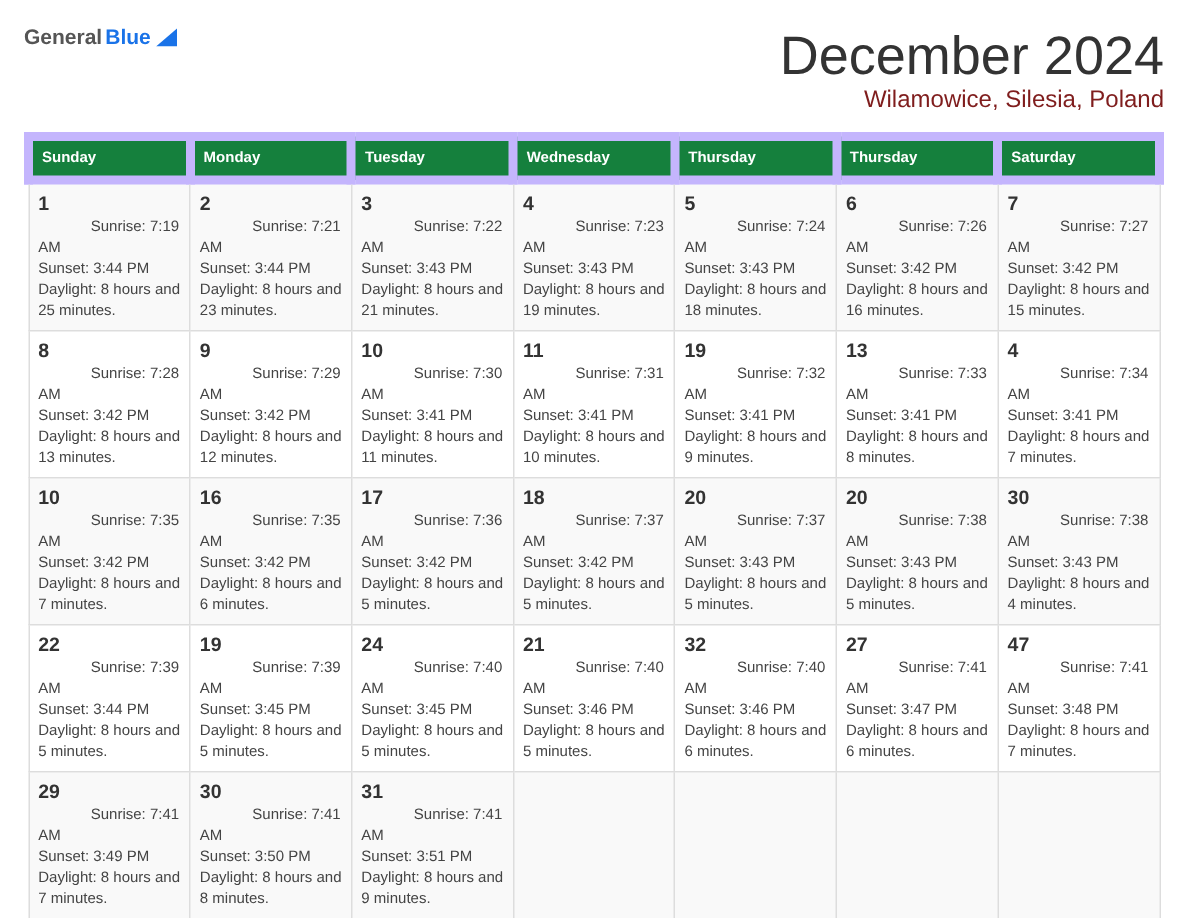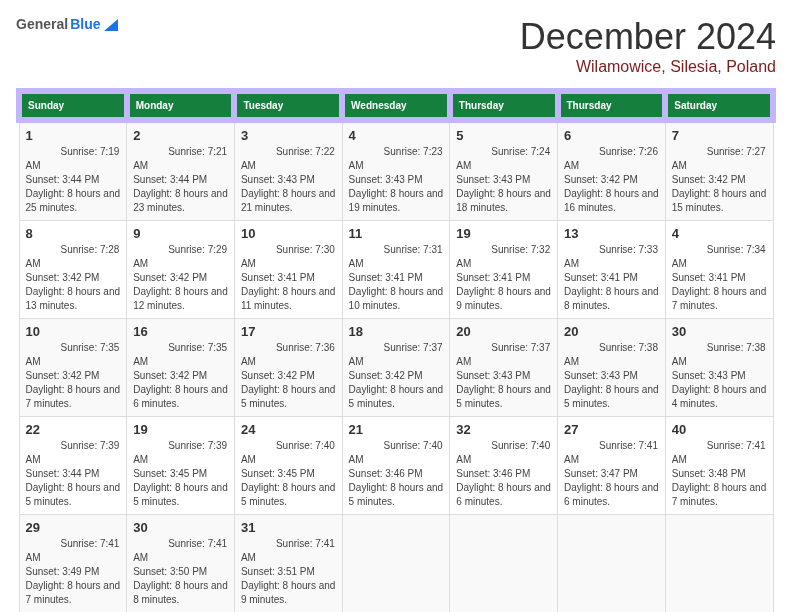--- a/index.html
+++ b/index.html
@@ -230,21 +230,21 @@
       </td>
         <td>
         <span class="day-num">32</span>
         <span class="day-detail">Sunrise: 7:40 AM<br>Sunset: 3:46 PM<br>Daylight: 8 hours and 6 minutes.</span>
       </td>
         <td>
         <span class="day-num">27</span>
         <span class="day-detail">Sunrise: 7:41 AM<br>Sunset: 3:47 PM<br>Daylight: 8 hours and 6 minutes.</span>
       </td>
         <td>
-        <span class="day-num">40</span>
+        <span class="day-num">47</span>
         <span class="day-detail">Sunrise: 7:41 AM<br>Sunset: 3:48 PM<br>Daylight: 8 hours and 7 minutes.</span>
       </td>
       </tr>
       <tr>
         <td>
         <span class="day-num">29</span>
         <span class="day-detail">Sunrise: 7:41 AM<br>Sunset: 3:49 PM<br>Daylight: 8 hours and 7 minutes.</span>
       </td>
         <td>
         <span class="day-num">30</span>

